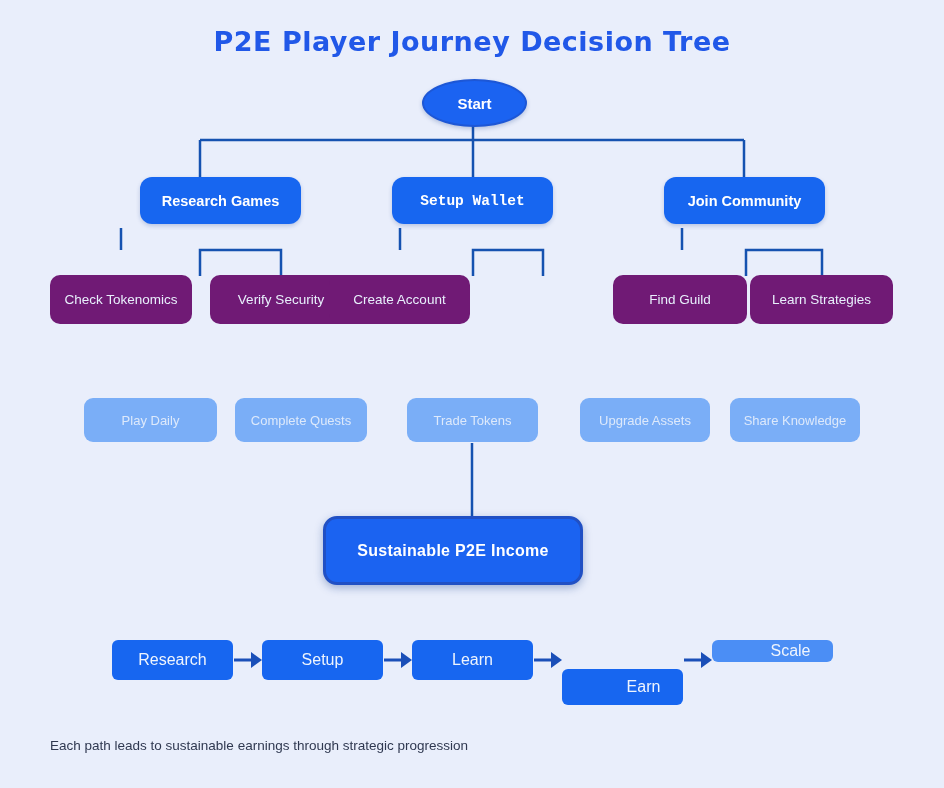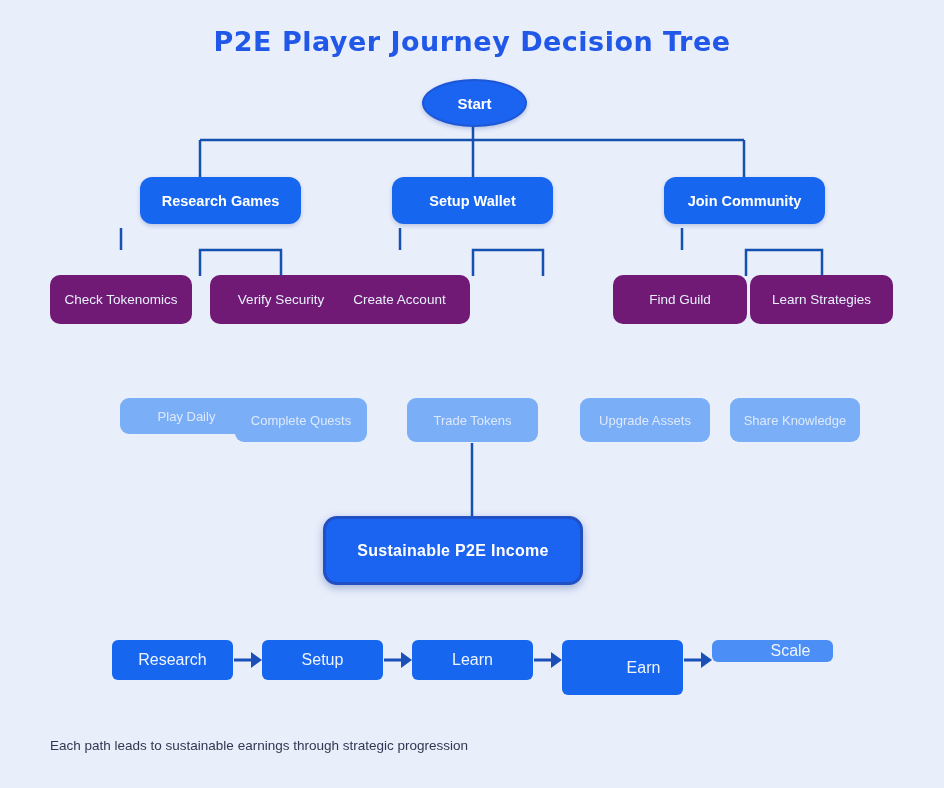--- a/index.html
+++ b/index.html
@@ -136,38 +136,38 @@
       <polygon points="251,652 262,660 251,668"></polygon>
       <polygon points="401,652 412,660 401,668"></polygon>
       <polygon points="551,652 562,660 551,668"></polygon>
       <polygon points="701,652 712,660 701,668"></polygon>
     </g>
   </svg>
 
   <div class="node start-ellipse" style="left:422px; top:79px; width:105px; height:48px;">Start</div>
 
   <div class="node lvl1" style="left:120px; top:177px; width:161px; height:47px;margin-left:20px;">Research Games</div>
-  <div class="node lvl1" style="left:392px; top:177px; width:161px; height:47px;">Setup Wallet</div>
+  <div class="node lvl1" style="left:392px; top:177px; width:161px; height:47px;font-family:Liberation Mono, monospace;">Setup Wallet</div>
   <div class="node lvl1" style="left:664px; top:177px; width:161px; height:47px;">Join Community</div>
 
   <div class="node lvl2" style="left:50px; top:275px; width:142px; height:49px;">Check Tokenomics</div>
   <div class="node lvl2" style="left:210px; top:275px; width:142px; height:49px;">Verify Security</div>
   <div class="node lvl2" style="left:329px; top:275px; width:141px; height:49px;">Create Account</div>
   <div class="node lvl2" style="left:613px; top:275px; width:134px; height:49px;">Find Guild</div>
   <div class="node lvl2" style="left:750px; top:275px; width:143px; height:49px;">Learn Strategies</div>
 
-  <div class="node lvl3" style="left:84px; top:398px; width:133px; height:36px;margin-left:36px;">Play Daily</div>
+  <div class="node lvl3" style="left:84px; top:398px; width:133px; height:44px;">Play Daily</div>
   <div class="node lvl3" style="left:235px; top:398px; width:132px; height:44px;">Complete Quests</div>
   <div class="node lvl3" style="left:407px; top:398px; width:131px; height:44px;">Trade Tokens</div>
   <div class="node lvl3" style="left:580px; top:398px; width:130px; height:44px;">Upgrade Assets</div>
   <div class="node lvl3" style="left:730px; top:398px; width:130px; height:44px;">Share Knowledge</div>
 
   <div class="node income" style="left:323px; top:516px; width:260px; height:69px;">Sustainable P2E Income</div>
 
   <div class="node flowbox" style="left:112px; top:640px; width:121px; height:40px;">Research</div>
   <div class="node flowbox" style="left:262px; top:640px; width:121px; height:40px;">Setup</div>
   <div class="node flowbox" style="left:412px; top:640px; width:121px; height:40px;">Learn</div>
-  <div class="node flowbox" style="left:562px; top:640px; width:121px; height:55px;padding-left:42px;">Earn</div>
+  <div class="node flowbox" style="left:562px; top:669px; width:121px; height:36px;padding-left:42px;">Earn</div>
   <div class="node flowbox light" style="left:712px; top:640px; width:121px; height:22px;padding-left:36px;">Scale</div>
 
   <div class="footer">Each path leads to sustainable earnings through strategic progression</div>
 
 </div>
 
 </body></html>

